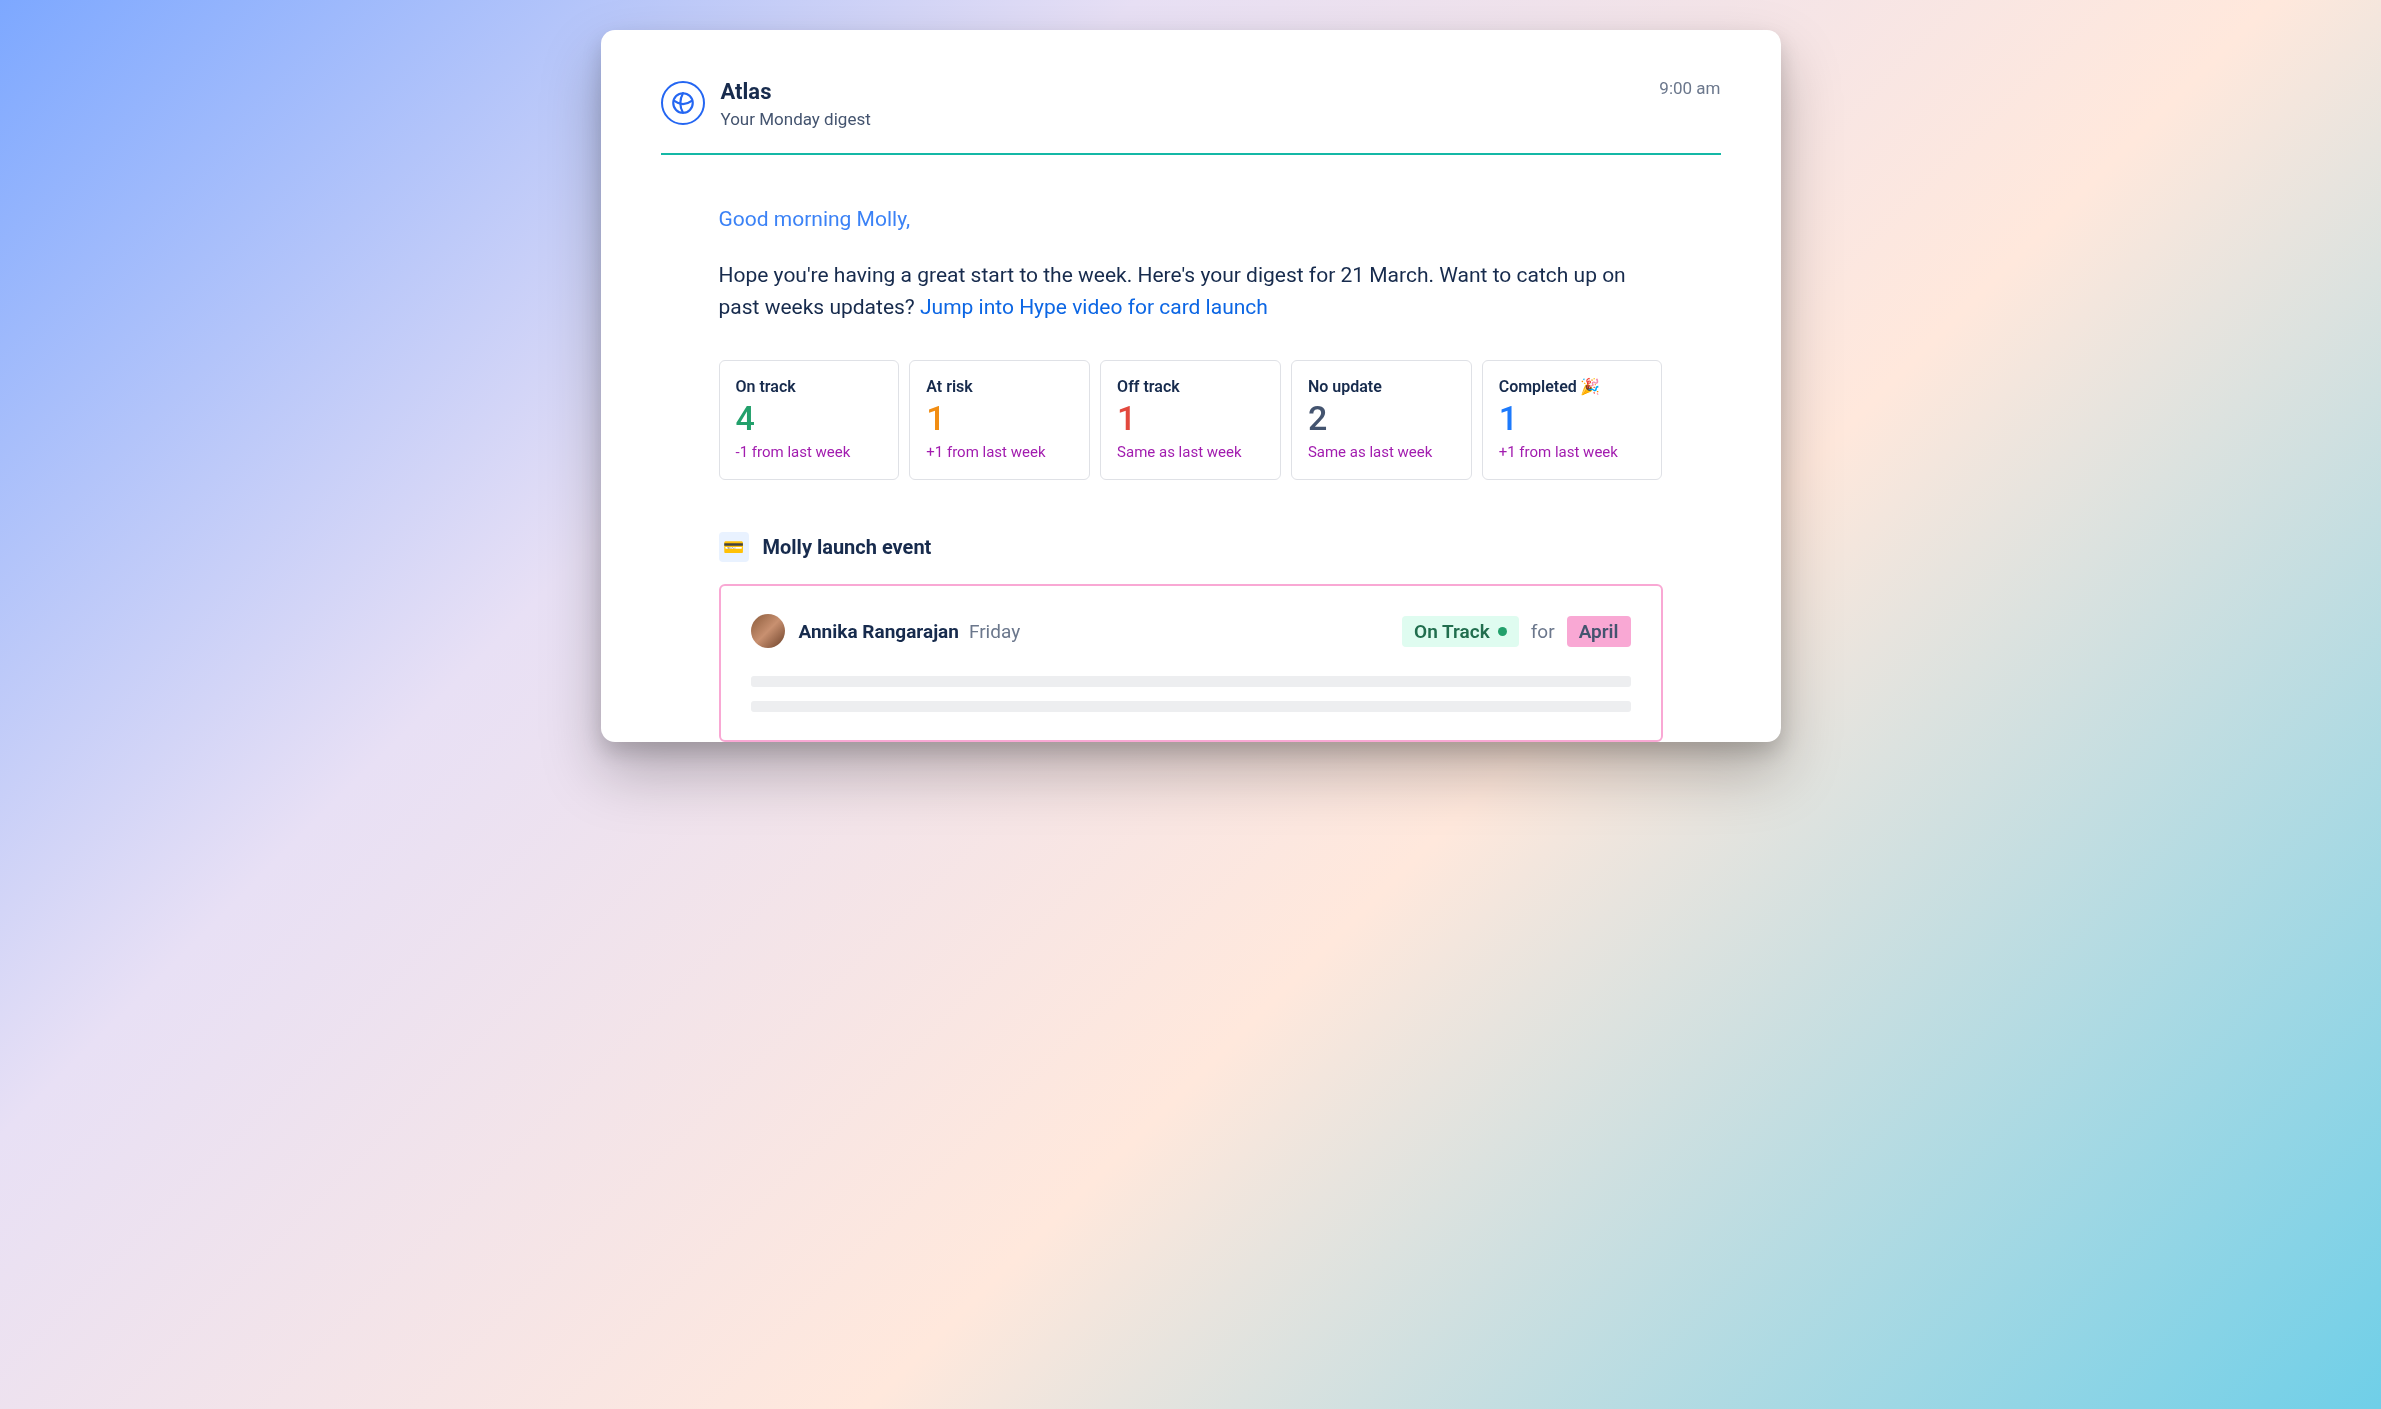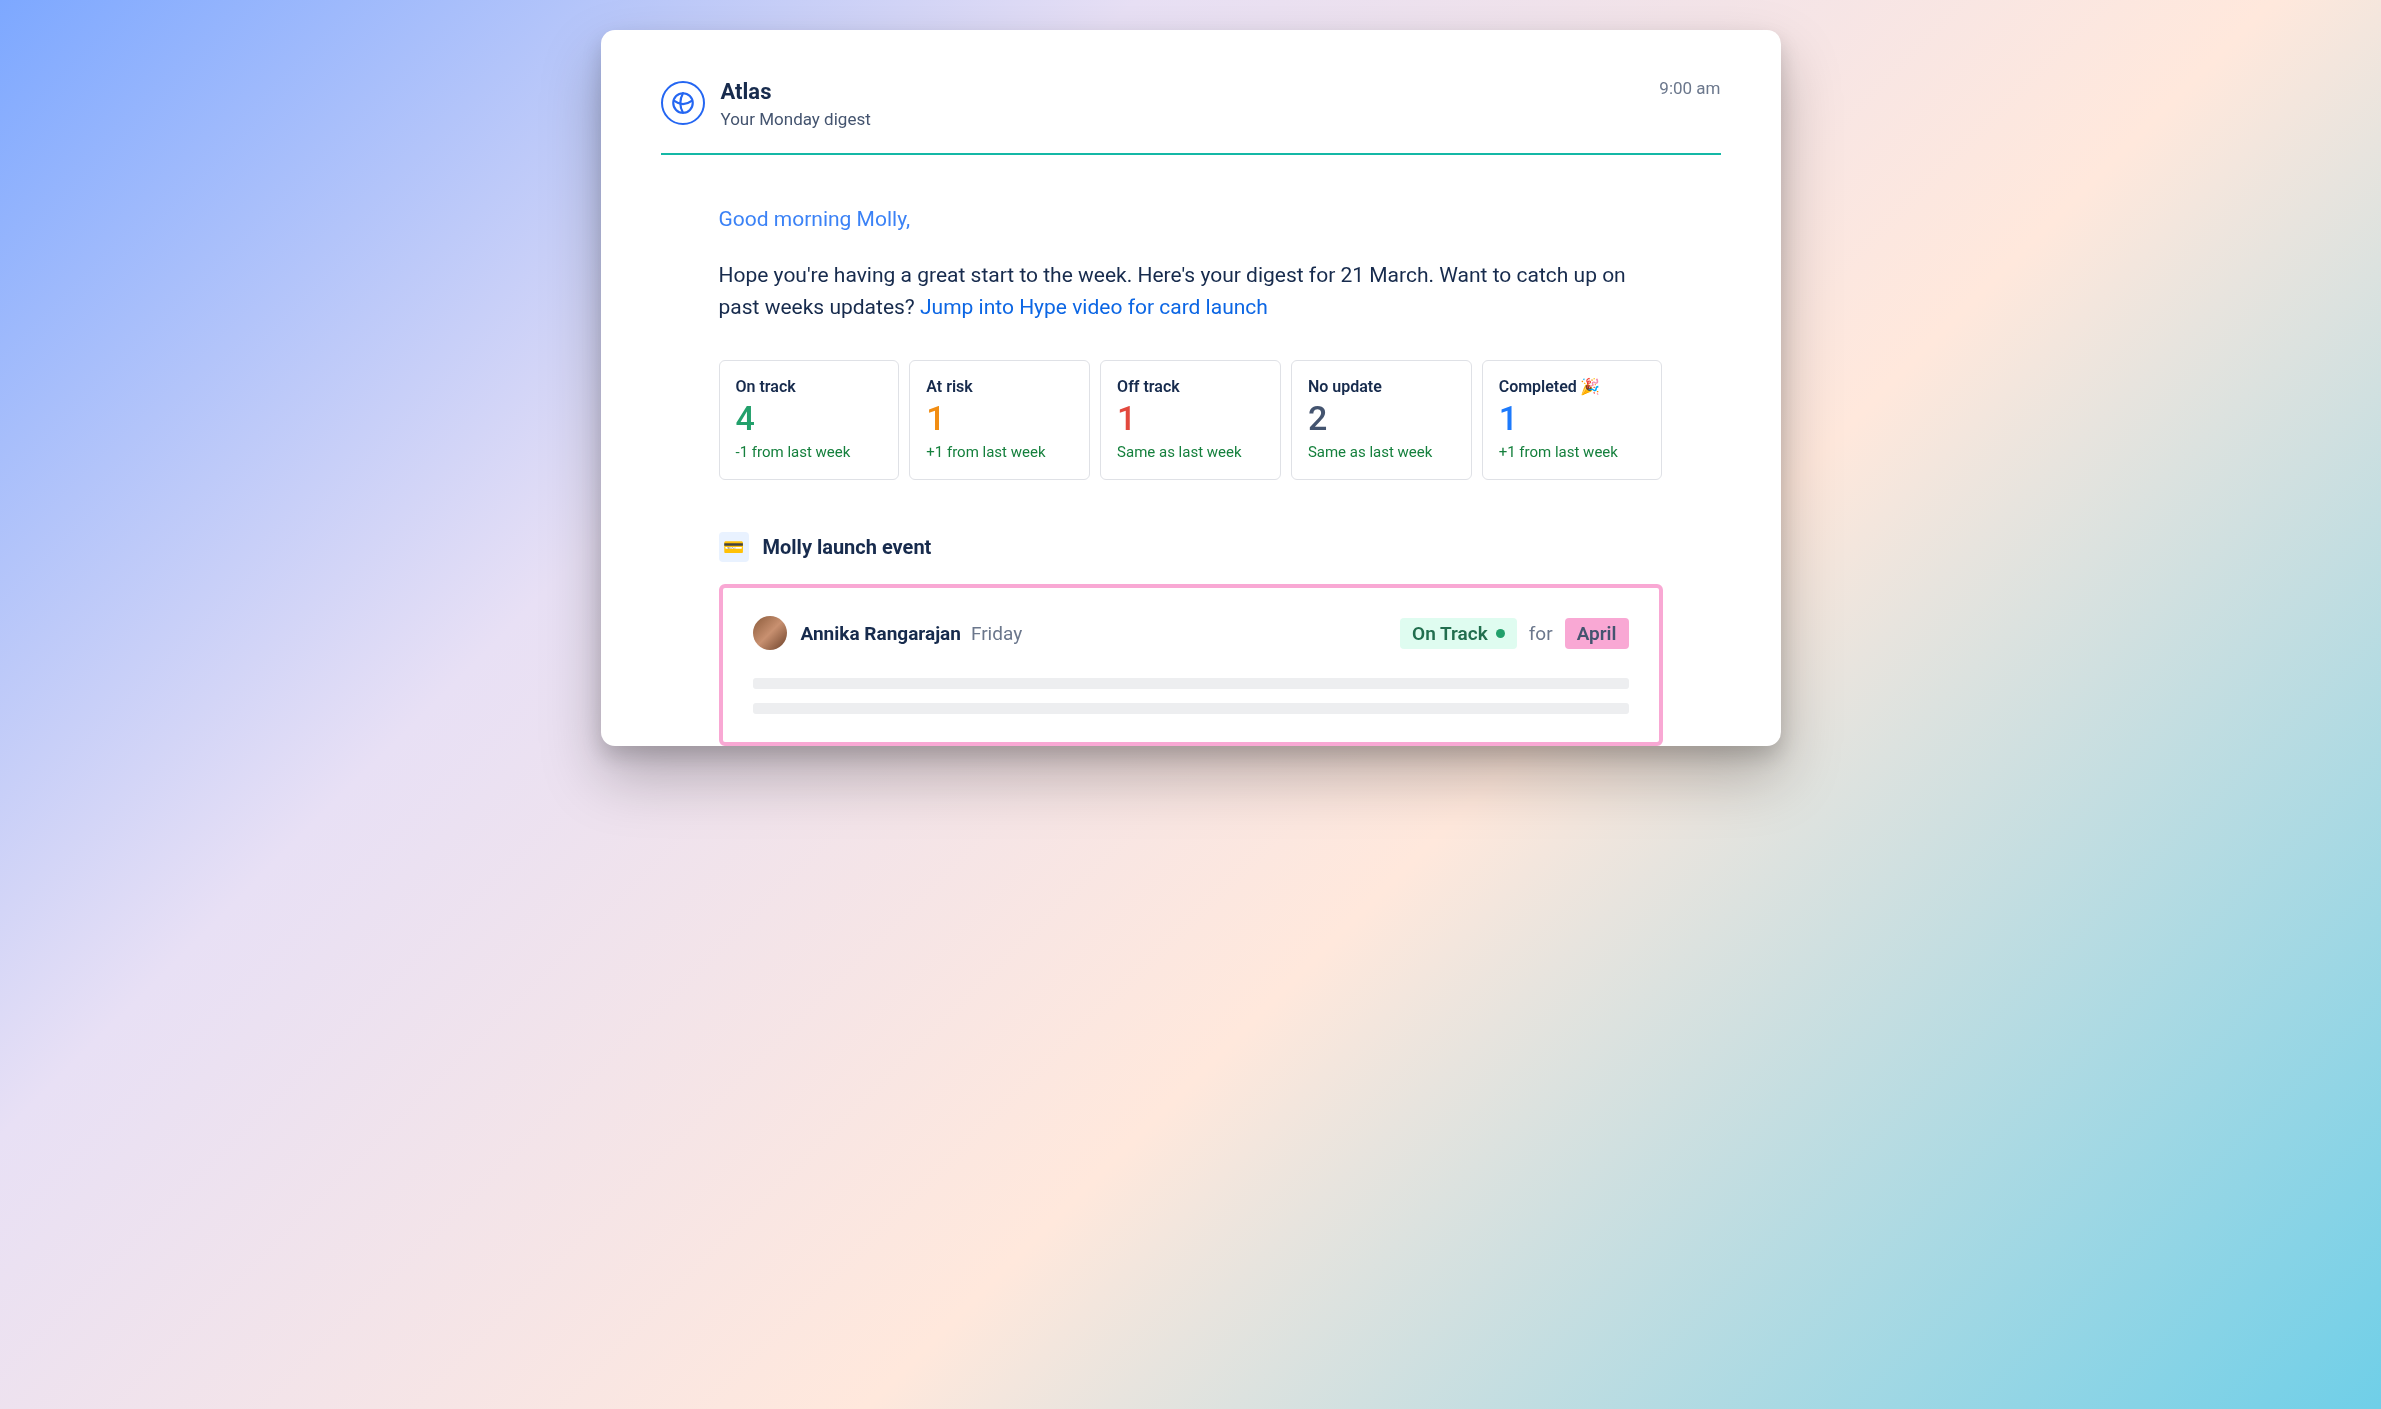--- a/index.html
+++ b/index.html
@@ -102,21 +102,21 @@
       margin-bottom: 4px;
     }
     .stat-value {
       font-size: 34px;
       font-weight: 500;
       line-height: 1.1;
       margin-bottom: 6px;
     }
     .stat-delta {
       font-size: 15px;
-      color: #15803d;
+      color: #a21caf;
     }
     .color-green { color: #22A06B; }
     .color-orange { color: #F18D13; }
     .color-red { color: #E2483D; }
     .color-gray { color: #44546F; }
     .color-blue { color: #1D7AFC; }
 
     .section-title {
       display: flex;
       align-items: center;
@@ -132,21 +132,21 @@
       align-items: center;
       justify-content: center;
       font-size: 17px;
     }
     .section-title-text {
       font-size: 20px;
       font-weight: 700;
       color: #172B4D;
     }
     .update-card {
-      border: 4px solid #f9a8d4;
+      border: 2px solid #f9a8d4;
       border-radius: 6px;
       padding: 28px 30px;
     }
     .update-header {
       display: flex;
       align-items: center;
       justify-content: space-between;
       margin-bottom: 28px;
     }
     .update-author {

